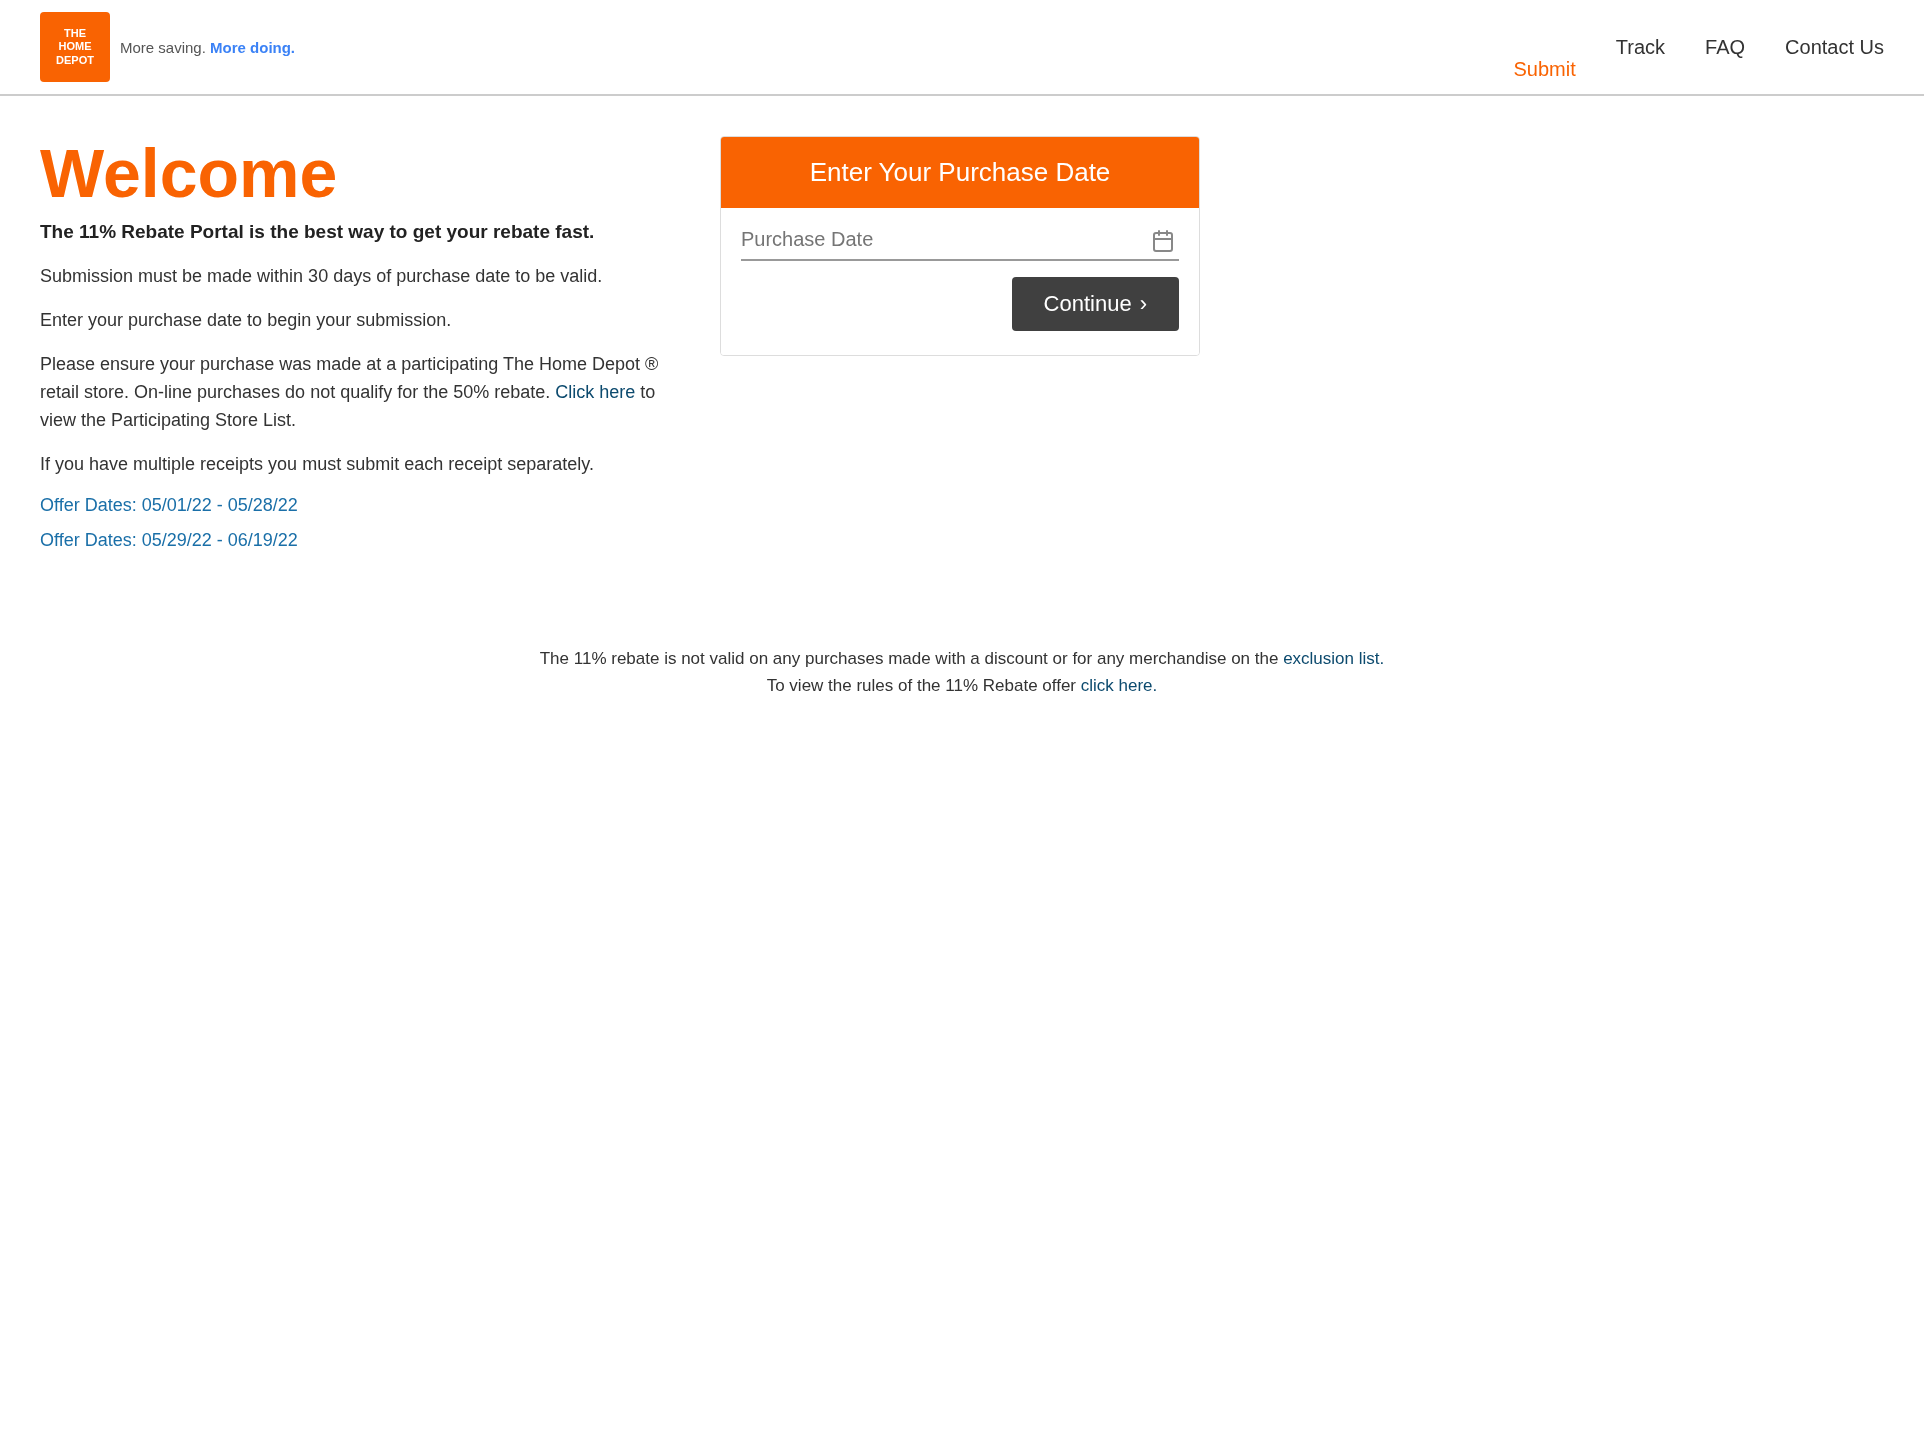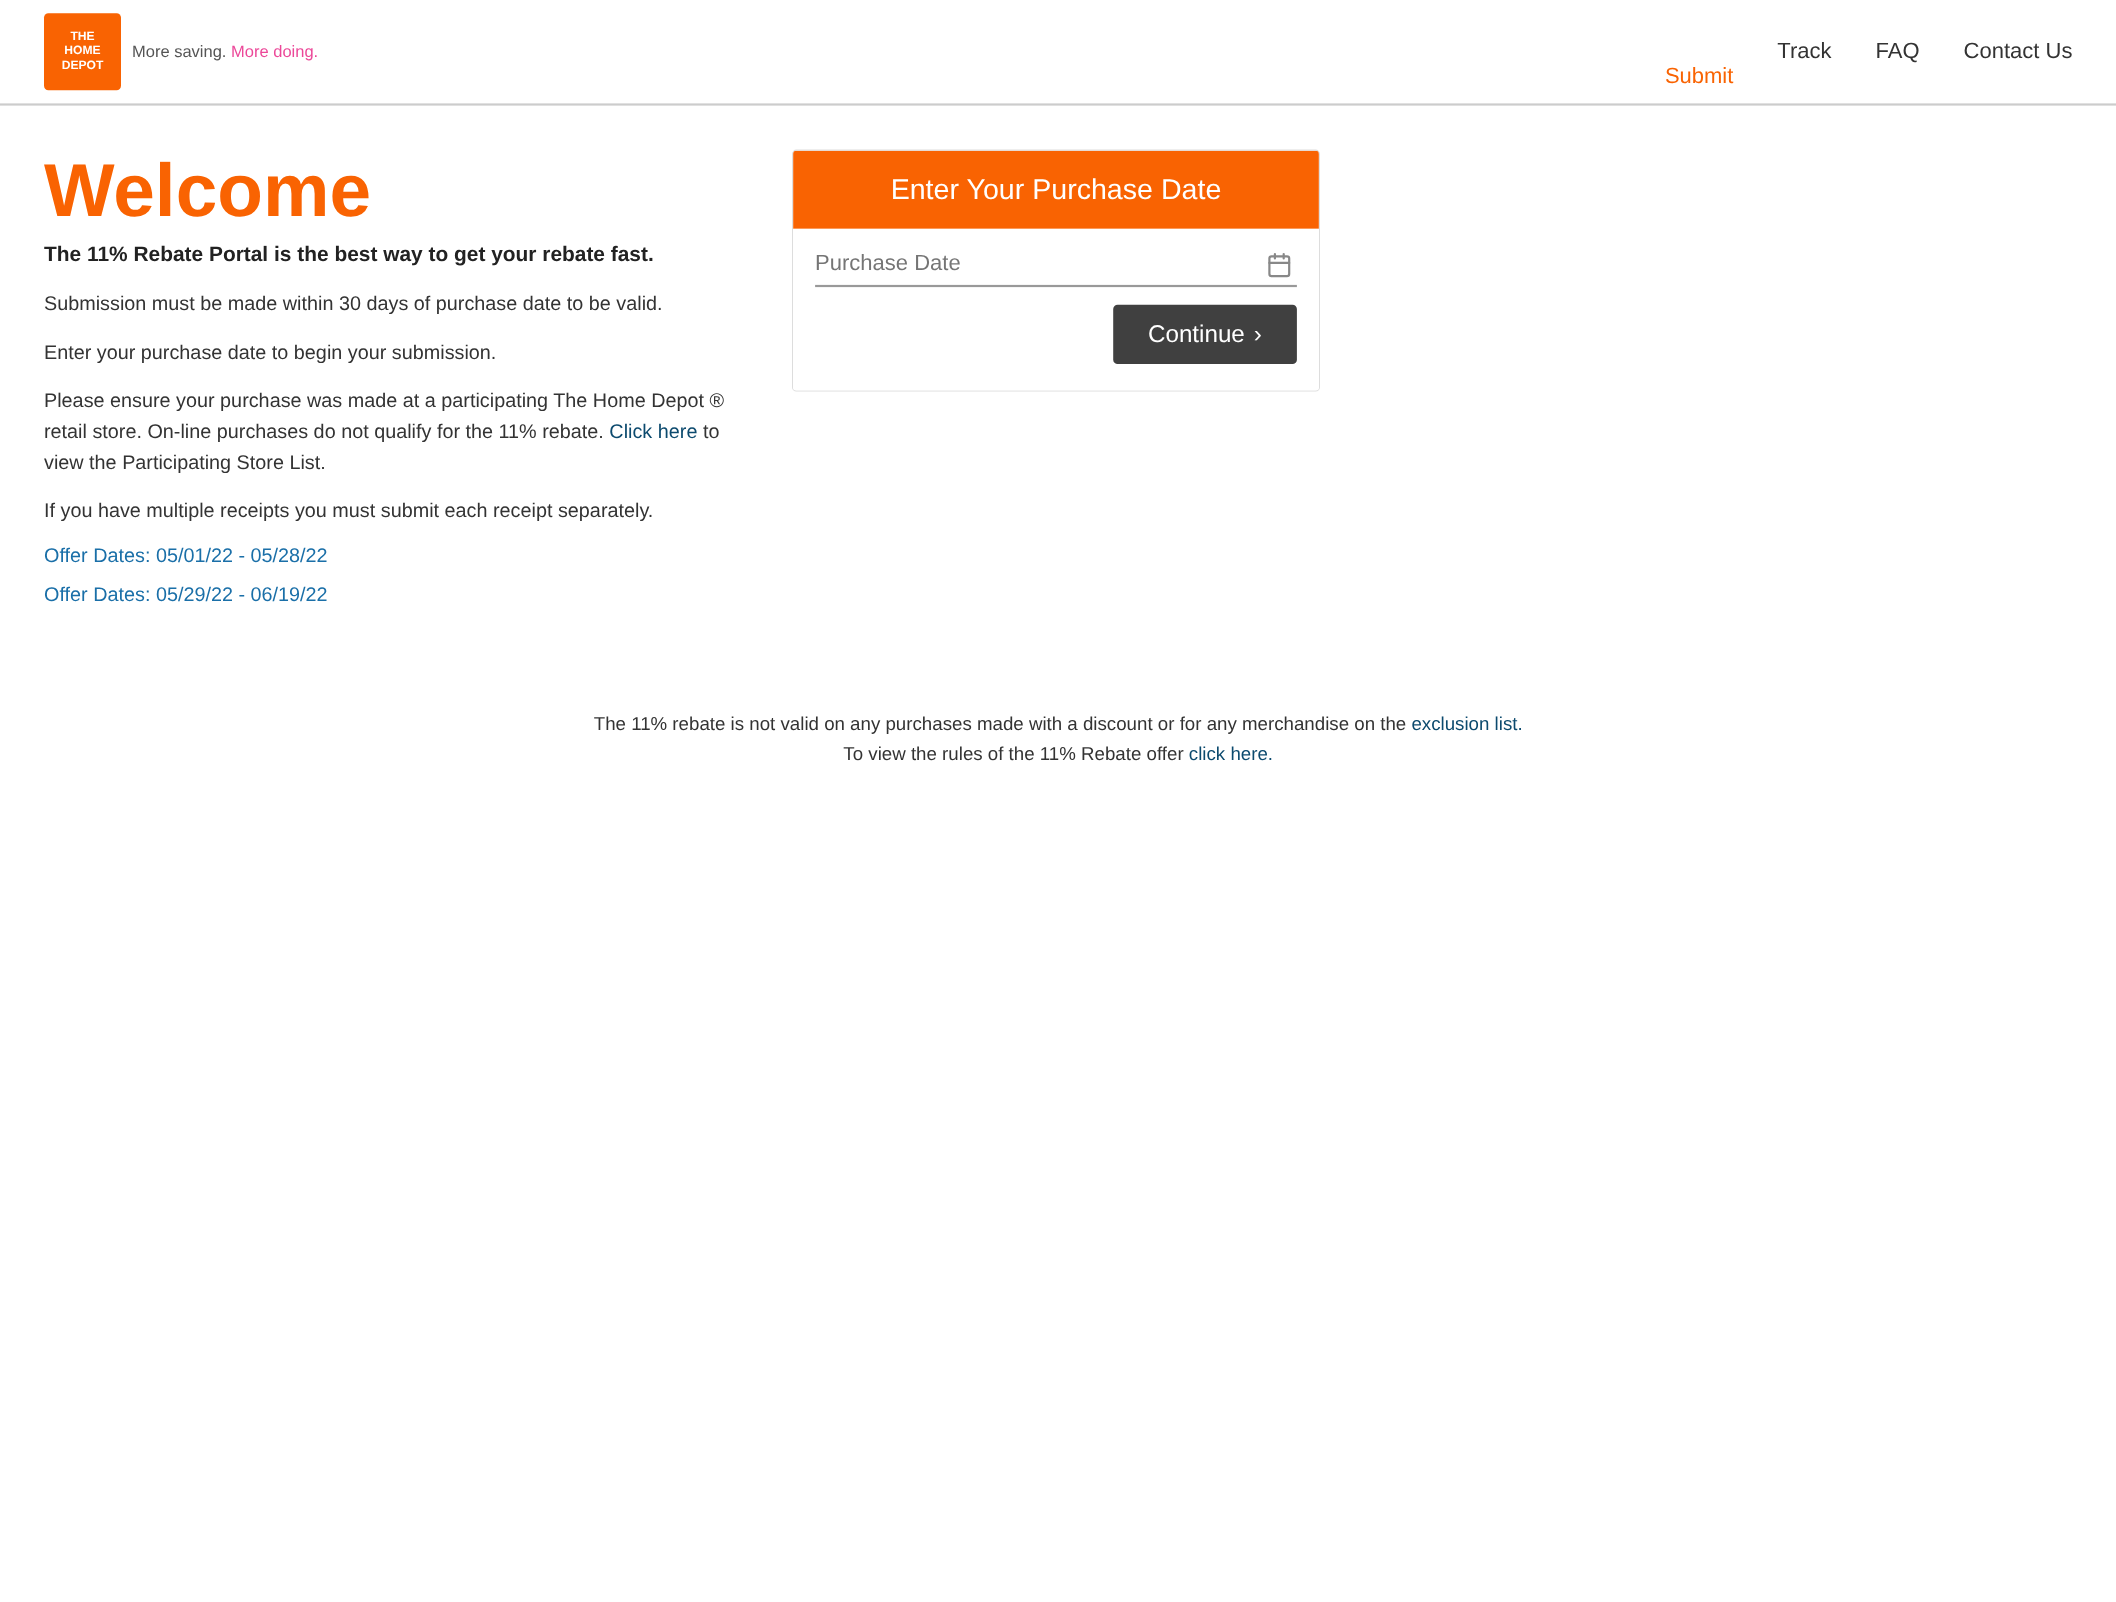--- a/index.html
+++ b/index.html
@@ -34,22 +34,22 @@
       color: #fff;
       text-align: center;
       line-height: 1.2;
       text-transform: uppercase;
     }
     .logo-tagline {
       font-size: 15px;
       color: #555;
     }
     .logo-tagline strong {
-      font-weight: normal;
-      color: #ec4899;
+      font-weight: bold;
+      color: #3b82f6;
     }
     .nav {
       display: flex;
       align-items: center;
       gap: 40px;
     }
     .nav-item {
       font-size: 20px;
       color: #333;
       cursor: pointer;
@@ -210,21 +210,21 @@
 </header>
 
 <div class="main-content">
 
   <div class="left-col">
     <h1 class="welcome-title">Welcome</h1>
     <p class="intro-bold">The 11% Rebate Portal is the best way to get your rebate fast.</p>
     <p class="body-para">Submission must be made within 30 days of purchase date to be valid.</p>
     <p class="body-para">Enter your purchase date to begin your submission.</p>
     <p class="body-para">
-      <span>Please ensure your purchase was made at a participating The Home Depot ® retail store. On-line purchases do not qualify for the 11% rebate.</span>
+      <span>Please ensure your purchase was made at a participating The Home Depot ® retail store. On-line purchases do not qualify for the 50% rebate.</span>
       <a class="link-blue" href="#"> <span>Click here</span></a>
       <span> <span>to view the Participating Store List.</span></span>
     </p>
     <p class="body-para">If you have multiple receipts you must submit each receipt separately.</p>
     <a class="offer-link" href="#">Offer Dates: 05/01/22 - 05/28/22</a>
     <a class="offer-link" href="#">Offer Dates: 05/29/22 - 06/19/22</a>
   </div>
 
   <div class="right-col">
     <div class="form-card">

